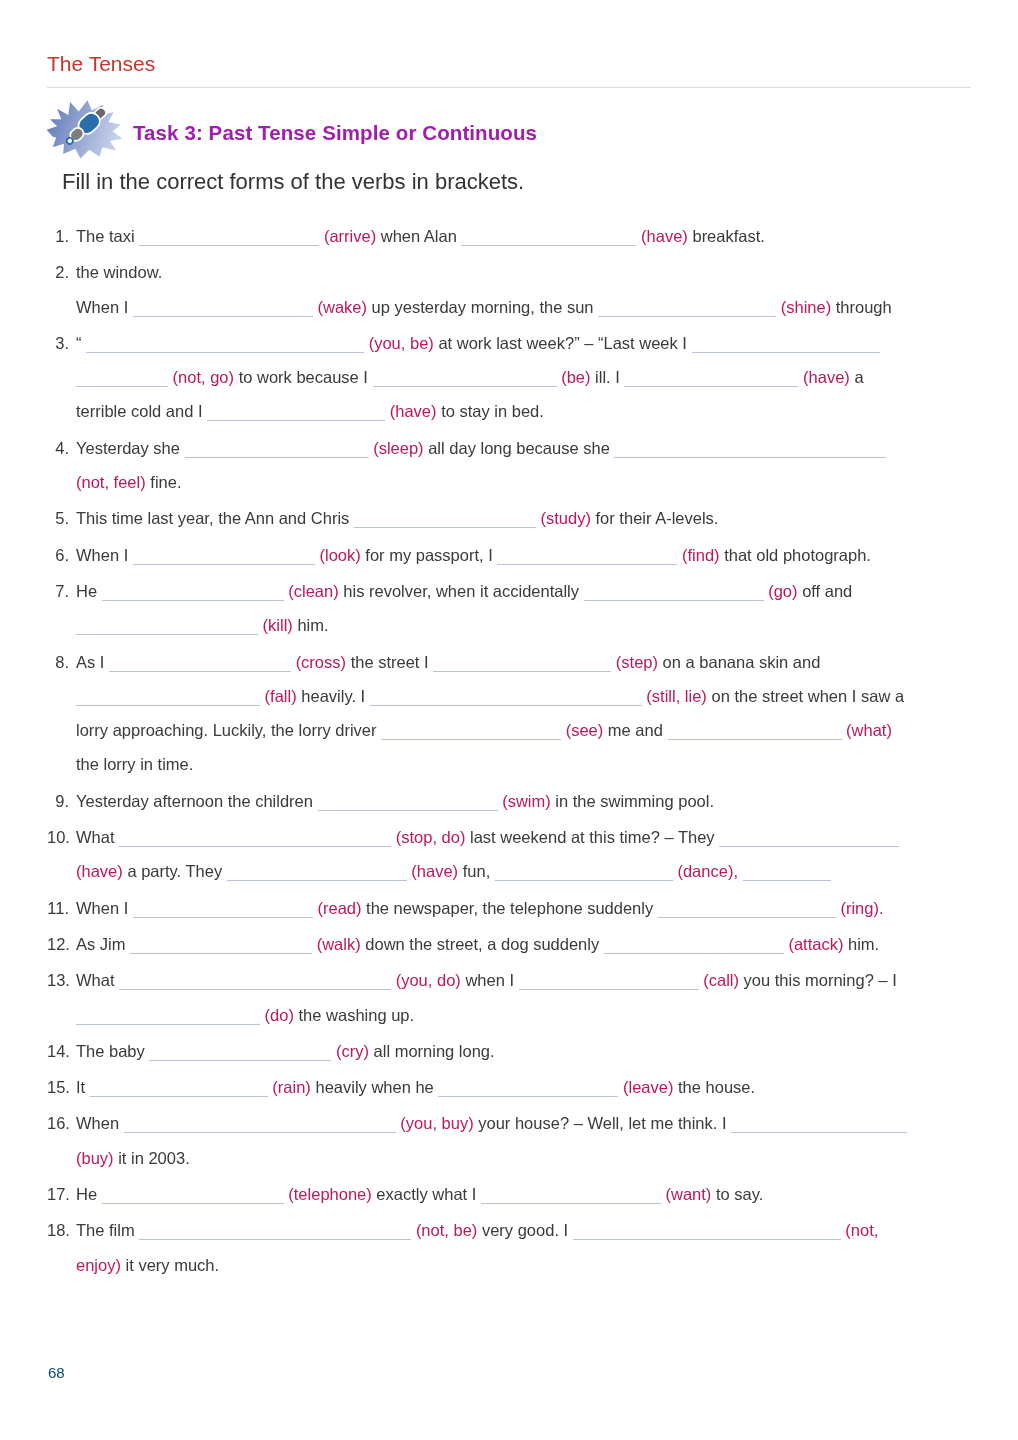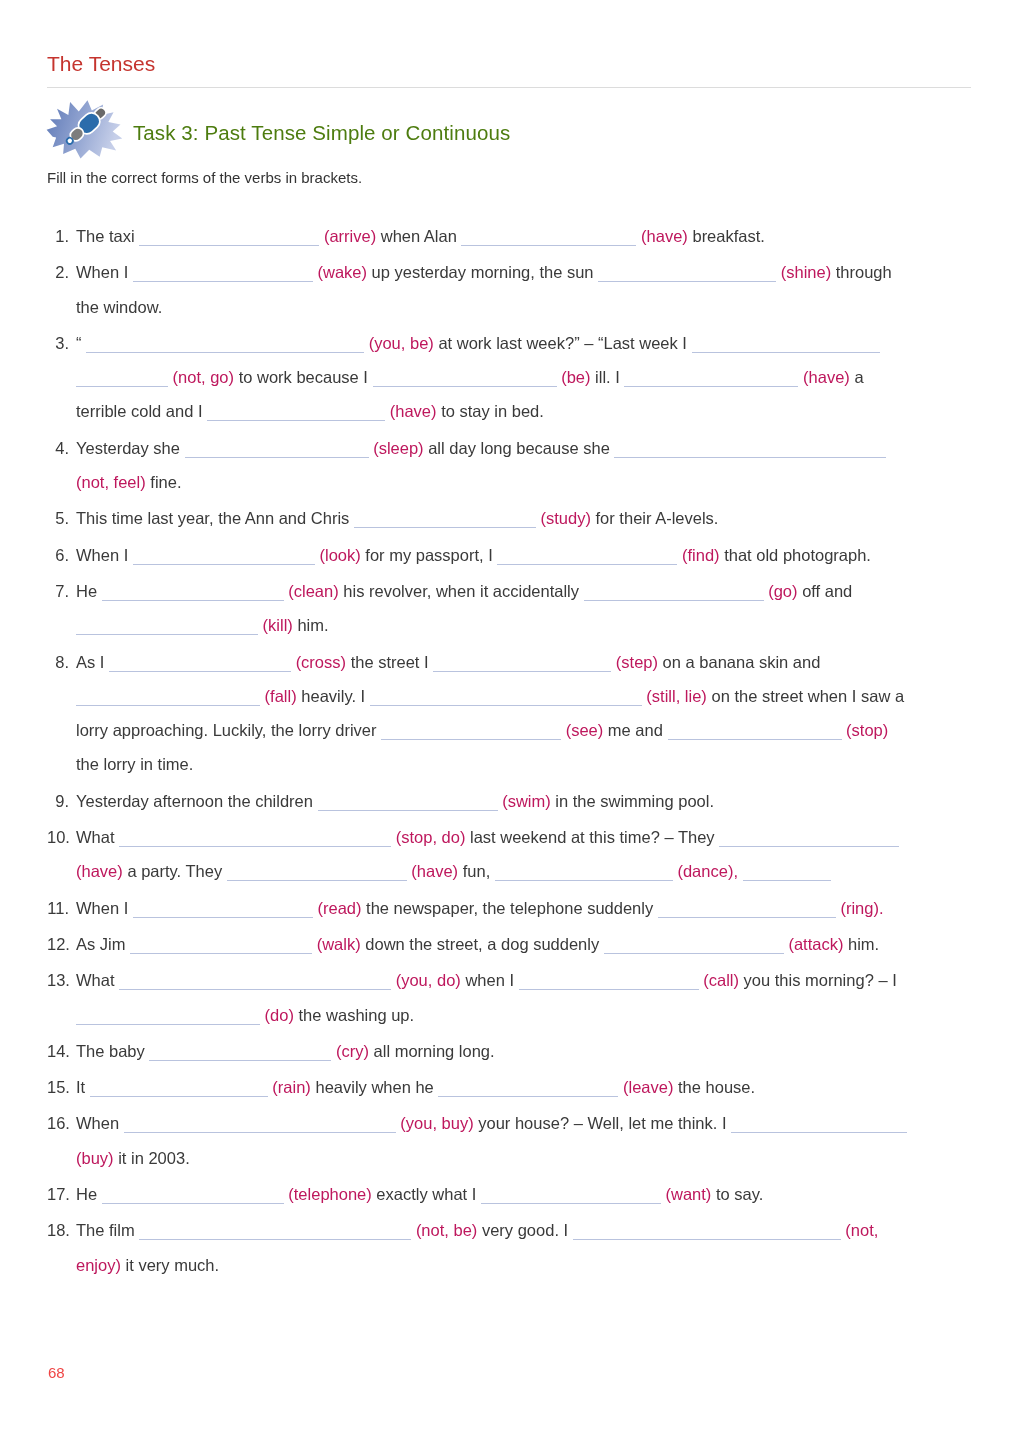--- a/index.html
+++ b/index.html
@@ -5,31 +5,31 @@
   * { box-sizing: border-box; }
   html, body { margin: 0; padding: 0; }
   body {
     width: 1018px; height: 1440px; background: #ffffff; position: relative;
     font-family: "Liberation Sans", "DejaVu Sans", sans-serif;
     color: #3a3a3a; overflow: hidden;
   }
   .page-header { position: absolute; left: 47px; top: 52px; font-size: 21px; color: #c5342e; }
   .divider { position: absolute; left: 47px; right: 47px; top: 87px; border-top: 1px solid #dcdcdc; }
   .task-icon { position: absolute; left: 44px; top: 93px; width: 80px; height: 70px; }
-  .task-title { position: absolute; left: 133px; top: 121px; font-size: 20.5px; font-weight: normal; color: #4d7c0f; letter-spacing: 0.1px; }
-  .instruction { position: absolute; left: 47px; top: 169px; font-size: 15px; color: #333333; }
+  .task-title { position: absolute; left: 133px; top: 121px; font-size: 20.5px; font-weight: bold; color: #a21caf; letter-spacing: 0.1px; }
+  .instruction { position: absolute; left: 62px; top: 169px; font-size: 22px; color: #333333; }
   .exercise { position: absolute; left: 47px; top: 219px; width: 900px; font-size: 16.5px; }
   .item { display: flex; margin-bottom: 2px; }
   .num { width: 29px; flex: none; text-align: right; padding-right: 7px; line-height: 34.3px; }
   .content { flex: 1; min-width: 0; }
   .line { line-height: 34.3px; white-space: nowrap; }
   .hint { color: #be185d; }
   .text { color: #3a3a3a; }
   .blank { display: inline-block; height: 12px; border-bottom: 1.5px solid #b9c3de; vertical-align: -4px; }
-  .page-number { position: absolute; left: 48px; top: 1364px; font-size: 15px; color: #ef4444; }
+  .page-number { position: absolute; left: 48px; top: 1364px; font-size: 15px; color: #0c4a6e; }
 </style>
 </head>
 <body>
 
 <div class="page-header">The Tenses</div>
 <div class="divider"></div>
 
 <svg class="task-icon" viewBox="0 0 92 80">
   <defs>
     <linearGradient id="splashGrad" x1="0" y1="0" x2="1" y2="0.25">
@@ -53,22 +53,22 @@
 <div class="exercise">
     <div class="item">
       <span class="num">1.</span>
       <div class="content">
         <div class="line"><span class="text">The taxi</span> <span class="blank" style="width: 180px;"></span> <span class="hint">(arrive)</span> <span class="text">when Alan</span> <span class="blank" style="width: 175px;"></span> <span class="hint">(have)</span> <span class="text">breakfast.</span></div>
       </div>
     </div>
     <div class="item">
       <span class="num">2.</span>
       <div class="content">
+        <div class="line"><span class="text">the window.</span></div>
         <div class="line"><span class="text">When I</span> <span class="blank" style="width: 180px;"></span> <span class="hint">(wake)</span> <span class="text">up yesterday morning, the sun</span> <span class="blank" style="width: 178px;"></span> <span class="hint">(shine)</span> <span class="text">through</span></div>
-        <div class="line"><span class="text">the window.</span></div>
       </div>
     </div>
     <div class="item">
       <span class="num">3.</span>
       <div class="content">
         <div class="line"><span class="text">“</span> <span class="blank" style="width: 278px;"></span> <span class="hint">(you, be)</span> <span class="text">at work last week?” – “Last week I</span> <span class="blank" style="width: 188px;"></span></div>
         <div class="line"><span class="blank" style="width: 92px;"></span> <span class="hint">(not, go)</span> <span class="text">to work because I</span> <span class="blank" style="width: 184px;"></span> <span class="hint">(be)</span> <span class="text">ill. I</span> <span class="blank" style="width: 174px;"></span> <span class="hint">(have)</span> <span class="text">a</span></div>
         <div class="line"><span class="text">terrible cold and I</span> <span class="blank" style="width: 178px;"></span> <span class="hint">(have)</span> <span class="text">to stay in bed.</span></div>
       </div>
     </div>
@@ -96,21 +96,21 @@
       <div class="content">
         <div class="line"><span class="text">He</span> <span class="blank" style="width: 182px;"></span> <span class="hint">(clean)</span> <span class="text">his revolver, when it accidentally</span> <span class="blank" style="width: 180px;"></span> <span class="hint">(go)</span> <span class="text">off and</span></div>
         <div class="line"><span class="blank" style="width: 182px;"></span> <span class="hint">(kill)</span> <span class="text">him.</span></div>
       </div>
     </div>
     <div class="item">
       <span class="num">8.</span>
       <div class="content">
         <div class="line"><span class="text">As I</span> <span class="blank" style="width: 182px;"></span> <span class="hint">(cross)</span> <span class="text">the street I</span> <span class="blank" style="width: 178px;"></span> <span class="hint">(step)</span> <span class="text">on a banana skin and</span></div>
         <div class="line"><span class="blank" style="width: 184px;"></span> <span class="hint">(fall)</span> <span class="text">heavily. I</span> <span class="blank" style="width: 272px;"></span> <span class="hint">(still, lie)</span> <span class="text">on the street when I saw a</span></div>
-        <div class="line"><span class="text">lorry approaching. Luckily, the lorry driver</span> <span class="blank" style="width: 180px;"></span> <span class="hint">(see)</span> <span class="text">me and</span> <span class="blank" style="width: 174px;"></span> <span class="hint">(stop)</span></div>
+        <div class="line"><span class="text">lorry approaching. Luckily, the lorry driver</span> <span class="blank" style="width: 180px;"></span> <span class="hint">(see)</span> <span class="text">me and</span> <span class="blank" style="width: 174px;"></span> <span class="hint">(what)</span></div>
         <div class="line"><span class="text">the lorry in time.</span></div>
       </div>
     </div>
     <div class="item">
       <span class="num">9.</span>
       <div class="content">
         <div class="line"><span class="text">Yesterday afternoon the children</span> <span class="blank" style="width: 180px;"></span> <span class="hint">(swim)</span> <span class="text">in the swimming pool.</span></div>
       </div>
     </div>
     <div class="item">

